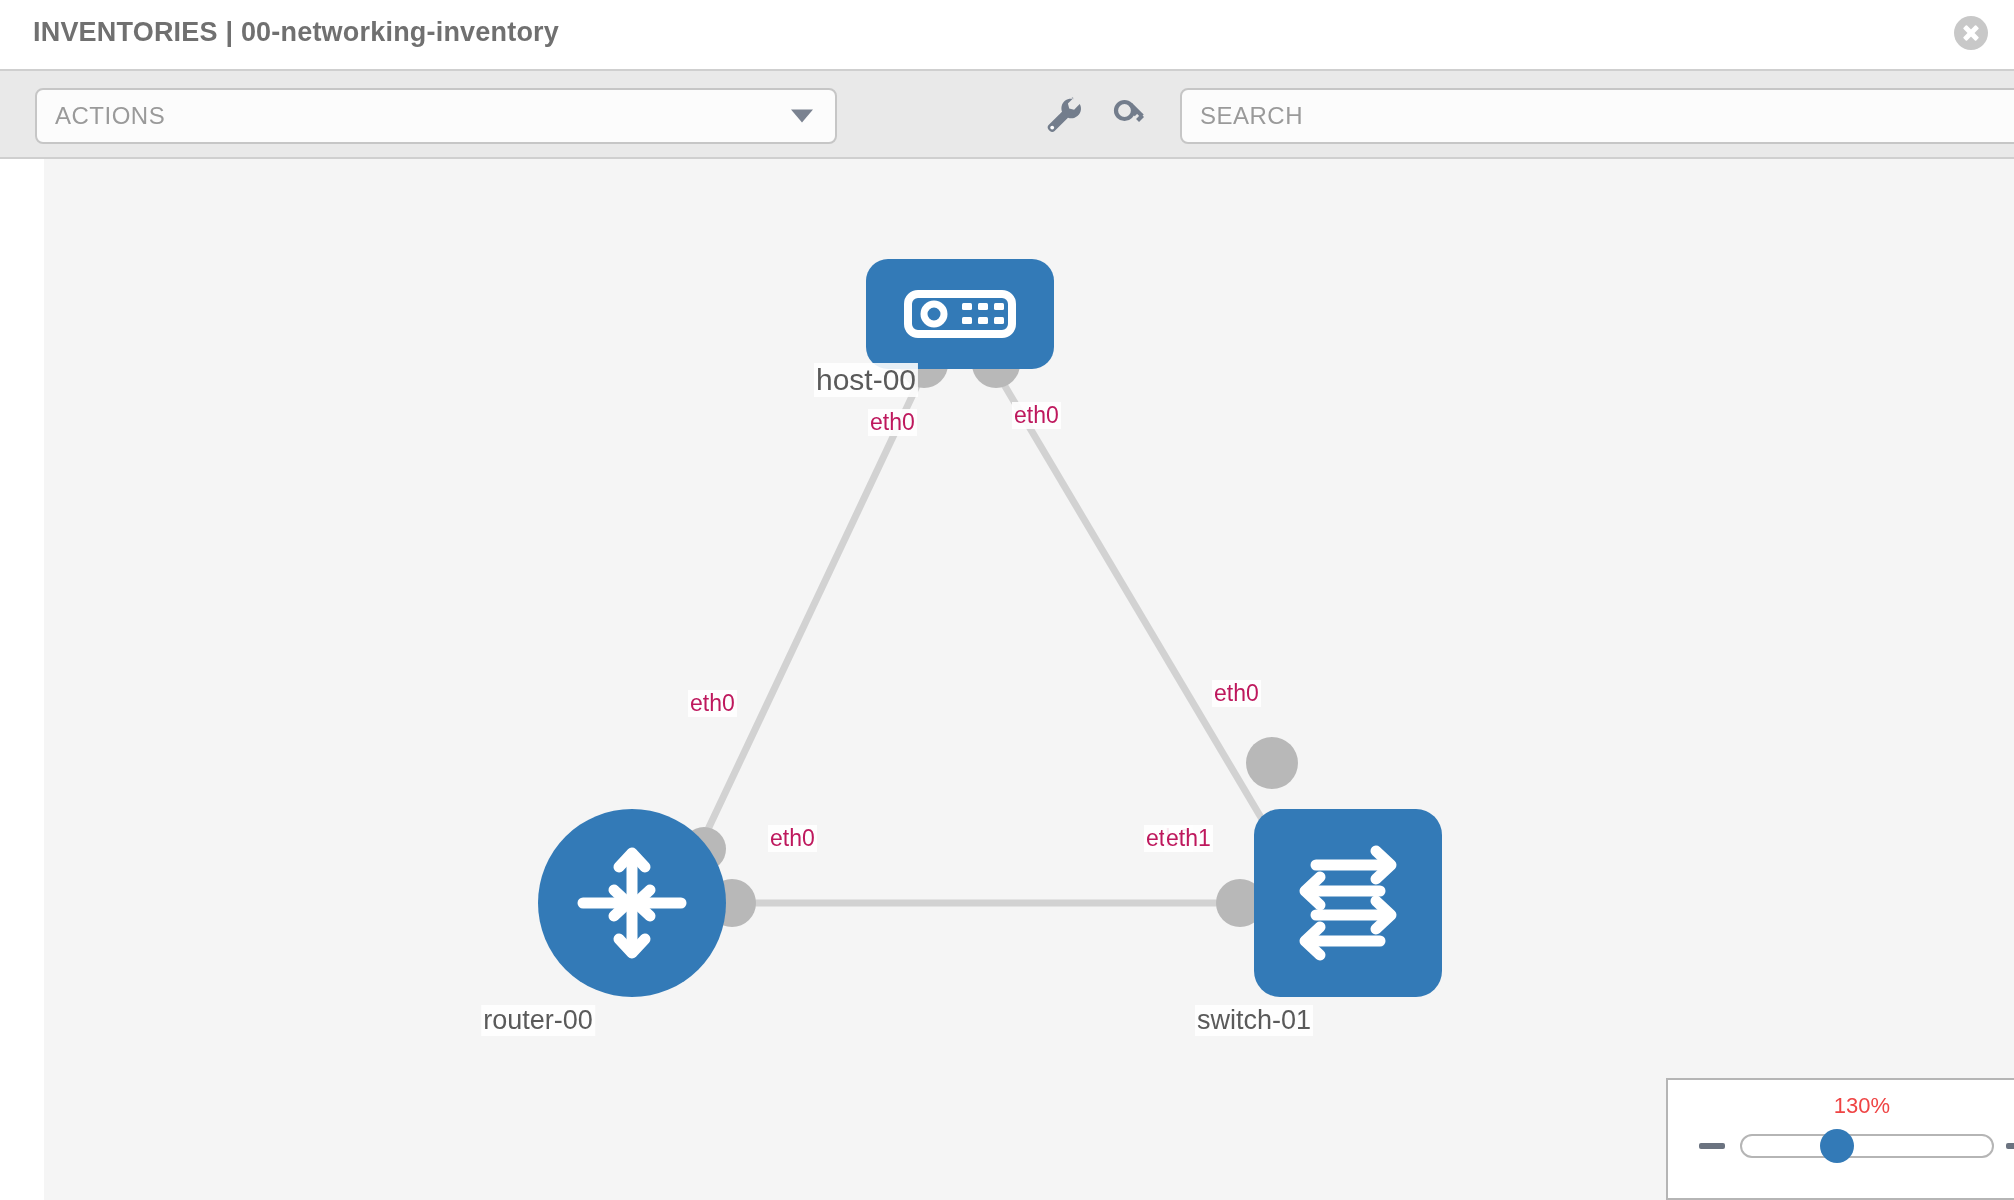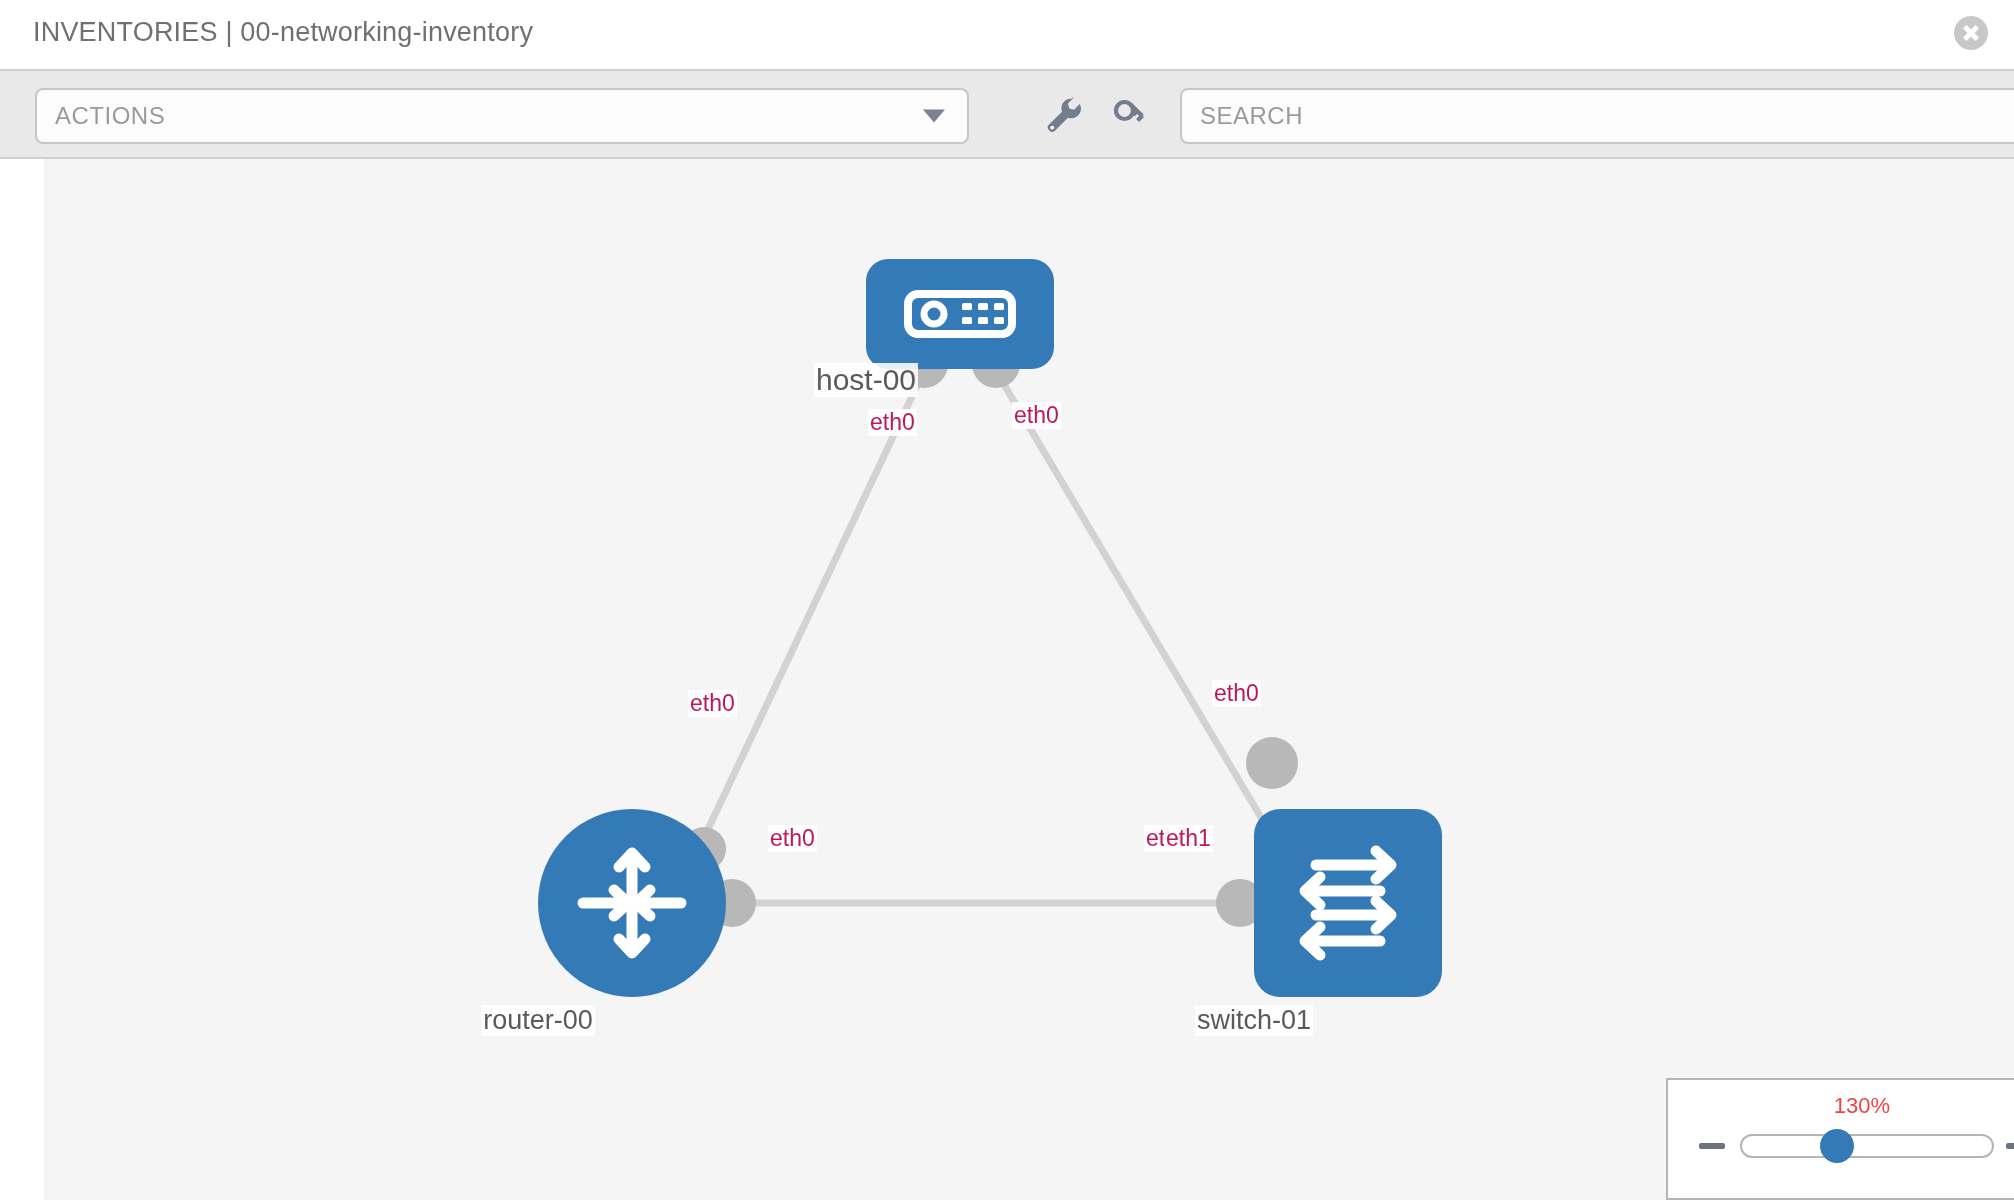--- a/index.html
+++ b/index.html
@@ -22,21 +22,21 @@
     width: 2014px;
     height: 69px;
     background: #ffffff;
     box-sizing: border-box;
   }
   .header-title {
     position: absolute;
     left: 33px;
     top: 17px;
     font-size: 27px;
-    font-weight: normal;
+    font-weight: bold;
     color: #707070;
     letter-spacing: 0.2px;
     white-space: nowrap;
   }
   .close-btn {
     position: absolute;
     right: 26px;
     top: 16px;
     width: 34px;
     height: 34px;
@@ -72,21 +72,21 @@
   .field-box {
     position: absolute;
     background: #fcfcfc;
     border: 2px solid #c6c6c6;
     border-radius: 8px;
     box-sizing: border-box;
   }
   .actions-select {
     left: 35px;
     top: 17px;
-    width: 934px;
+    width: 802px;
     height: 56px;
   }
   .search-select {
     left: 1180px;
     top: 17px;
     width: 912px;
     height: 56px;
   }
   .field-label {
     position: absolute;

